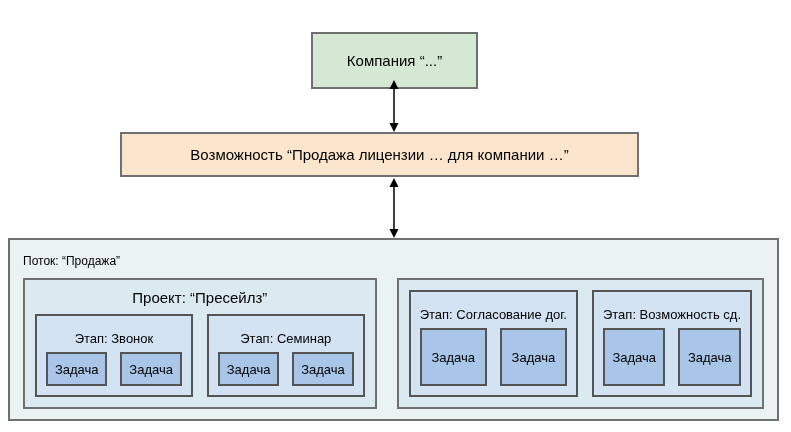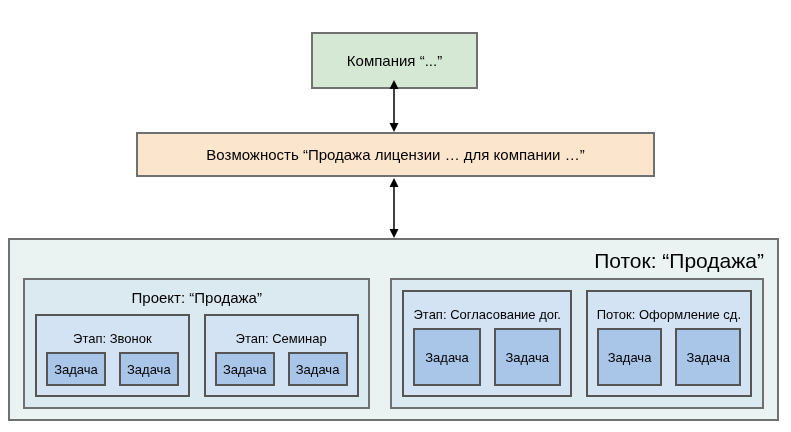--- a/index.html
+++ b/index.html
@@ -24,21 +24,21 @@
     justify-content: center;
     text-align: center;
   }
   .company-box {
     left: 311px; top: 32px; width: 167px; height: 57px;
     background: var(--company-fill, #d5e8d4);
     border: 2px solid var(--border, #707070);
     font-size: 15px;
   }
   .opportunity-box {
-    left: 136px; top: 132px; width: 519px; height: 45px;
+    left: 120px; top: 132px; width: 519px; height: 45px;
     background: var(--opportunity-fill, #fce5cd);
     border: 2px solid var(--border, #707070);
     font-size: 15px;
   }
   .arrow {
     position: absolute;
     width: 14px;
   }
   .arrow-1 { left: 387px; top: 80px; height: 52px; }
   .arrow-2 { left: 387px; top: 178px; height: 60px; }
@@ -46,22 +46,22 @@
     position: absolute;
     box-sizing: border-box;
     left: 8px; top: 238px; width: 771px; height: 183px;
     background: var(--flow-fill, #eaf2f2);
     border: 2px solid var(--border, #707070);
     padding: 8px 13px 10px 13px;
     display: flex;
     flex-direction: column;
   }
   .flow-title {
-    text-align: right;
-    font-size: 21px;
+    text-align: left;
+    font-size: 12px;
     line-height: 26px;
     flex: 0 0 26px;
   }
   .projects-row {
     flex: 1;
     display: flex;
     gap: 20px;
     margin-top: 4px;
   }
   .project-box {
@@ -141,21 +141,21 @@
     <line x1="7" y1="8" x2="7" y2="52" stroke="#000000" stroke-width="1.5"></line>
     <polygon points="7,0 11.5,9 2.5,9" fill="#000000"></polygon>
     <polygon points="7,60 11.5,51 2.5,51" fill="#000000"></polygon>
   </svg>
 
   <div class="flow-box">
     <div class="flow-title">Поток: “Продажа”</div>
     <div class="projects-row">
 
       <div class="project-box">
-        <div class="project-title">Проект: “Продажа”</div>
+        <div class="project-title">Проект: “Пресейлз”</div>
         <div class="stages-row">
           <div class="stage-box">
             <div class="stage-title">Этап: Звонок</div>
             <div class="tasks-row">
               <div class="task-box">Задача</div>
               <div class="task-box">Задача</div>
             </div>
           </div>
           <div class="stage-box">
             <div class="stage-title">Этап: Семинар</div>
@@ -170,21 +170,21 @@
       <div class="project-box">
         <div class="stages-row">
           <div class="stage-box">
             <div class="stage-title">Этап: Согласование дог.</div>
             <div class="tasks-row">
               <div class="task-box">Задача</div>
               <div class="task-box">Задача</div>
             </div>
           </div>
           <div class="stage-box">
-            <div class="stage-title">Поток: Оформление сд.</div>
+            <div class="stage-title">Этап: Возможность сд.</div>
             <div class="tasks-row">
               <div class="task-box">Задача</div>
               <div class="task-box">Задача</div>
             </div>
           </div>
         </div>
       </div>
 
     </div>
   </div>

